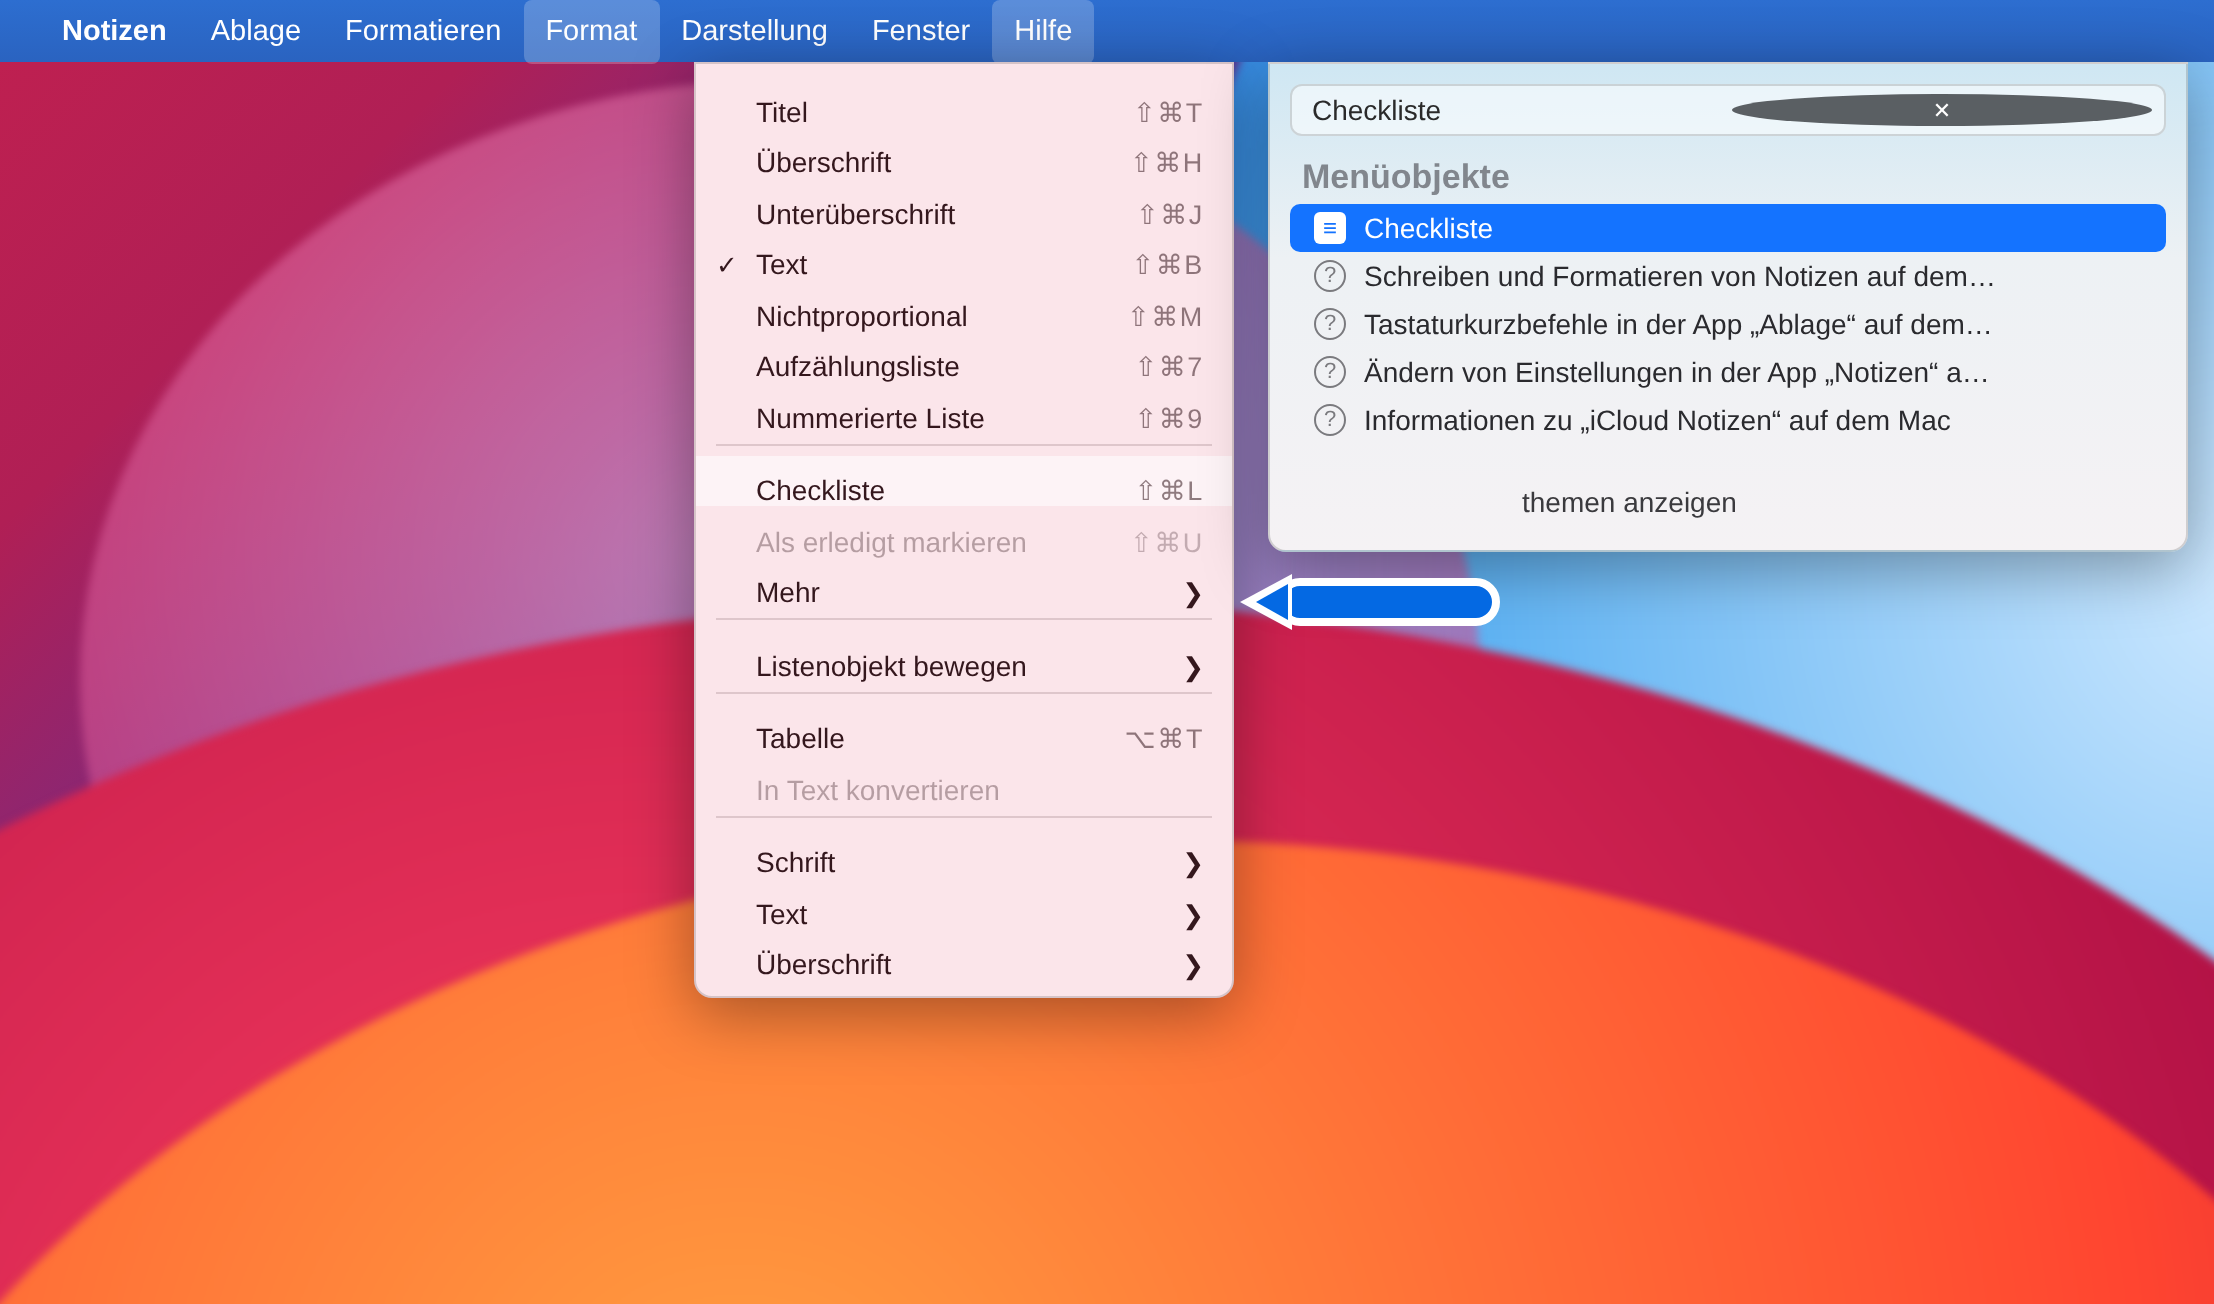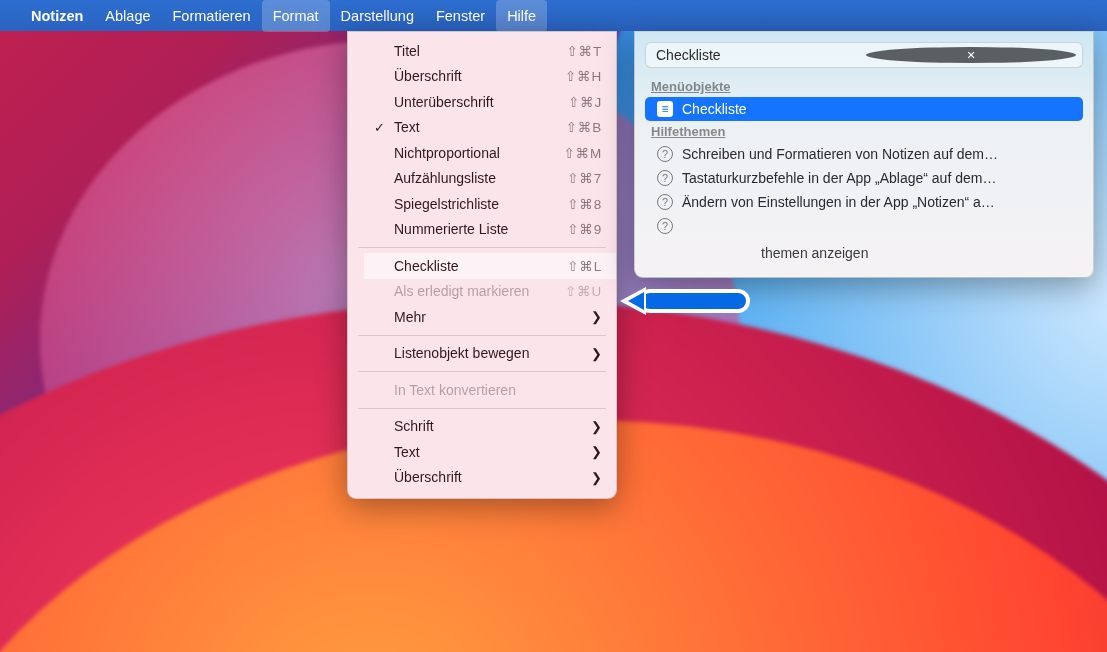--- a/index.html
+++ b/index.html
@@ -43,22 +43,22 @@
 
 .dropdown {
   position: absolute; top: 31px; left: 347px; width: 270px;
   background: #fbe5ea; 
   border: .5px solid rgba(0,0,0,.15);
   border-radius: 0 0 9px 9px;
   box-shadow: 0 8px 32px rgba(0,0,0,.35);
   padding: 6px 0 8px; z-index: 6;
   backdrop-filter: blur(20px);
 }
-.mi { position: relative; display: flex; align-items: center; height: 25.5px;
-      padding: 0 14px 0 30px; font-size: 14px; color: #34171d; cursor: default; margin-left: 16px; }
+.mi { position: relative; display: flex; align-items: flex-end; height: 25.5px;
+      padding: 0 14px 0 30px; font-size: 14px; color: #34171d; cursor: default; }
 .mi.disabled { color: rgba(52,23,29,.35); }
 .mi.highlight { background: rgba(255,255,255,0.55); }
 .mi .check { position: absolute; left: 10px; font-size: 13px; }
 .mi .sc { margin-left: auto; color: rgba(52,23,29,.55); letter-spacing: .06em; font-size: 13.5px; }
 .mi.disabled .sc { color: rgba(52,23,29,.28); }
 .mi .chev { margin-left: auto; font-size: 13px; color: #34171d; }
 .sep { height: 1px; margin: 5px 10px; background: rgba(60,20,25,.15); }
 
 
 .linkarrow {
@@ -88,32 +88,32 @@
   background: rgba(255,255,255,.55);
   border: 1px solid rgba(0,0,0,.14);
   border-radius: 6px; padding: 0 6px 0 10px; margin-bottom: 8px;
 }
 .helppanel .search span { flex: 1; color: #2a2a2a; }
 .helppanel .search .clear {
   width: 16px; height: 16px; border-radius: 50%;
   background: #5a5f63; color: #fff; font-size: 11px;
   display: flex; align-items: center; justify-content: center; cursor: default;
 }
-.hp-head { font-size: 13px; color: rgba(60,60,67,.58); font-weight: 600;
-  padding: 3px 6px; text-decoration: underline; }
+.hp-head { font-size: 17px; color: rgba(60,60,67,.58); font-weight: 600;
+  padding: 3px 6px; }
 .hp-item { display: flex; align-items: center; gap: 9px;
   padding: 4px 8px 4px 12px; border-radius: 5px; color: #2a2a2e; cursor: default; }
 .hp-item.selected { background: #1473ff; color: #fff; }
 .hp-item .ic { width: 16px; height: 16px; display: flex; align-items: center; justify-content: center;
   font-size: 12px; border-radius: 3px; }
 .hp-item .ic.menu { background: #2e7de8; color: #fff; font-weight: 700; }
 .hp-item.selected .ic.menu { background: #fff; color: #1473ff; }
 .hp-item .ic.q { border: 1.2px solid #7a7a7e; color: #7a7a7e; border-radius: 50%; font-size: 11px; }
 .hp-item .txt { flex: 1; white-space: nowrap; overflow: hidden; text-overflow: ellipsis; }
-.hp-show { padding-left: 116px; color: rgba(42,42,46,.92); margin-top: 3px; }
+.hp-show { padding-left: 116px; color: rgba(42,42,46,.92); margin-top: 17px; }
 </style>
 </head>
 <body>
 
 <div class="desktop">
   <div class="wave blue"></div>
   <div class="wave pink"></div>
   <div class="wave red"></div>
   <div class="wave orange"></div>
 </div>
@@ -149,24 +149,20 @@
     </div>
     <div class="mi">
       <span>Nichtproportional</span>
       <span class="sc">⇧⌘M</span>
     </div>
     <div class="mi">
       <span>Aufzählungsliste</span>
       <span class="sc">⇧⌘7</span>
     </div>
     <div class="mi">
-      <span>Spiegelstrichliste</span>
-      <span class="sc">⇧⌘8</span>
-    </div>
-    <div class="mi">
       <span>Nummerierte Liste</span>
       <span class="sc">⇧⌘9</span>
     </div>
     <div class="sep"></div>
     <div class="mi highlight">
       <span>Checkliste</span>
       <span class="sc">⇧⌘L</span>
     </div>
     <div class="mi disabled">
       <span>Als erledigt markieren</span>
@@ -175,20 +171,24 @@
     <div class="mi">
       <span>Mehr</span>
       <span class="chev">❯</span>
     </div>
     <div class="sep"></div>
     <div class="mi">
       <span>Listenobjekt bewegen</span>
       <span class="chev">❯</span>
     </div>
     <div class="sep"></div>
+    <div class="mi">
+      <span>Tabelle</span>
+      <span class="sc">⌥⌘T</span>
+    </div>
     <div class="mi disabled">
       <span>In Text konvertieren</span>
     </div>
     <div class="sep"></div>
     <div class="mi">
       <span>Schrift</span>
       <span class="chev">❯</span>
     </div>
     <div class="mi">
       <span>Text</span>
@@ -205,36 +205,36 @@
     <span>Checkliste</span>
     <span class="clear">✕</span>
   </div>
   <div class="hp-head">Menüobjekte</div>
   <div id="hp-menu-results">
       <div class="hp-item selected">
         <span class="ic menu">≡</span>
         <span class="txt">Checkliste</span>
       </div>
     </div>
-  <div class="hp-head">Hilfethemen</div>
   <div id="hp-topics">
       <div class="hp-item">
         <span class="ic q">?</span>
         <span class="txt">Schreiben und Formatieren von Notizen auf dem…</span>
       </div>
       <div class="hp-item">
         <span class="ic q">?</span>
         <span class="txt">Tastaturkurzbefehle in der App „Ablage“ auf dem…</span>
       </div>
       <div class="hp-item">
         <span class="ic q">?</span>
         <span class="txt">Ändern von Einstellungen in der App „Notizen“ a…</span>
       </div>
       <div class="hp-item">
         <span class="ic q">?</span>
+        <span class="txt">Informationen zu „iCloud Notizen“ auf dem Mac</span>
       </div>
     </div>
   <div class="hp-item hp-show">
     <span class="txt">themen anzeigen</span>
   </div>
 </div>
 
 <div class="linkarrow">
   <div class="body"></div>
   <div class="tip"></div>

